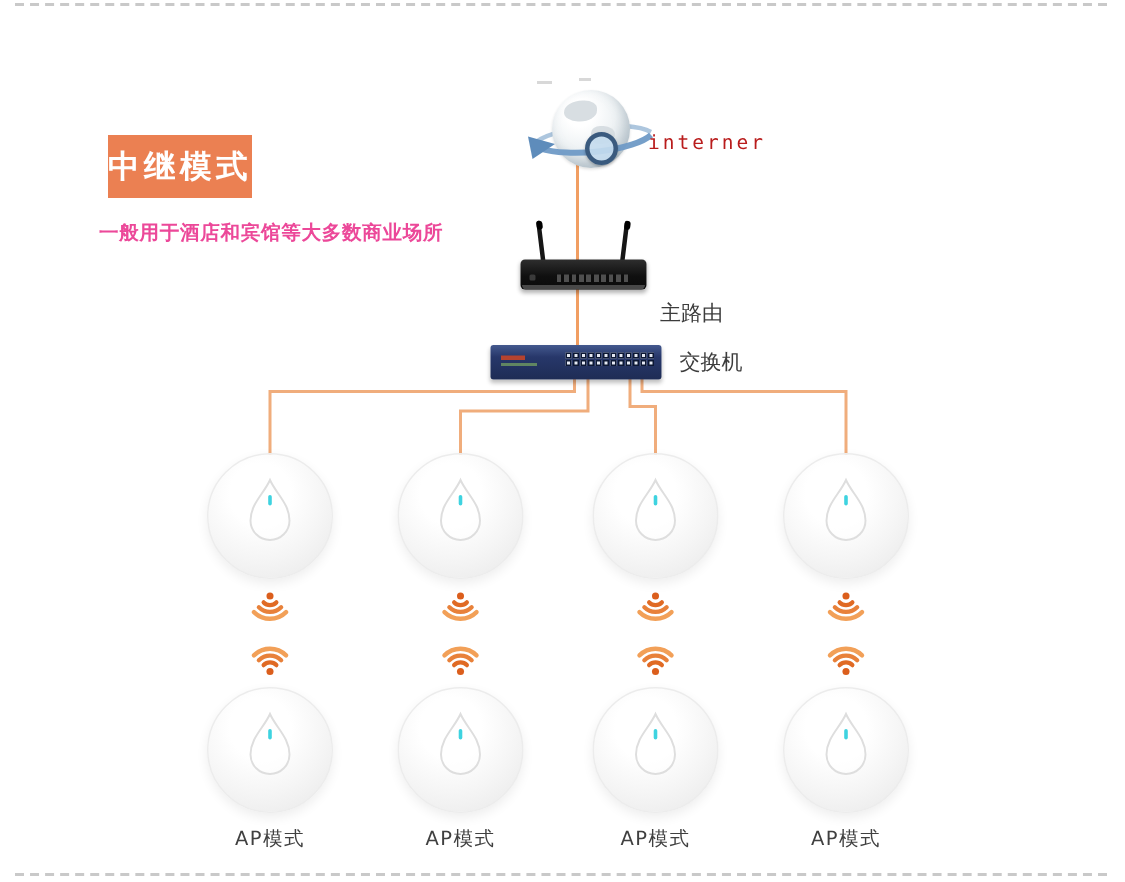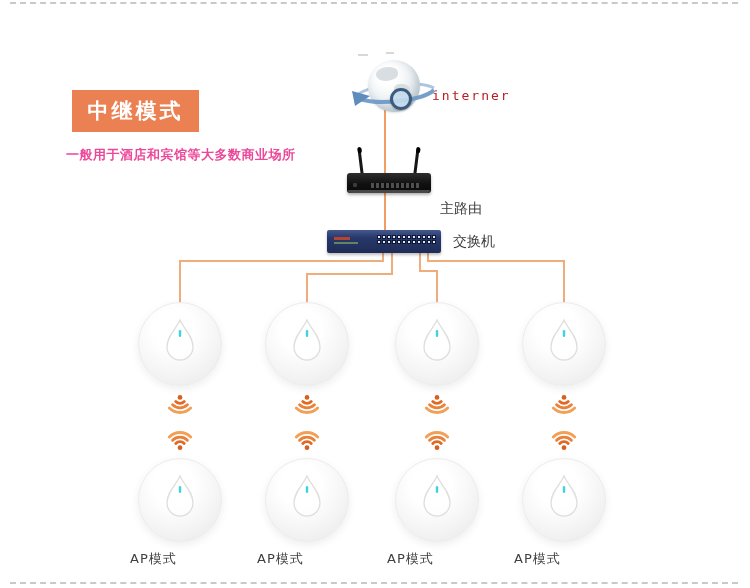--- a/index.html
+++ b/index.html
@@ -7,21 +7,21 @@
     position:relative;width:750px;height:588px;background:#ffffff;overflow:hidden;
     font-family:"DejaVu Sans","Liberation Sans",sans-serif;
   }
   .dashed-border{position:absolute;left:10px;right:12px;border-top:2px dashed #c9c9c9;}
   .dashed-top{top:2px;}
   .dashed-bottom{top:582px;}
 
   .wires{position:absolute;left:0;top:0;z-index:1;}
 
   .title-badge{
-    position:absolute;left:72px;top:90px;width:127px;height:42px;z-index:2;
+    position:absolute;left:72px;top:90px;width:96px;height:42px;z-index:2;
     background:#eb8052;color:#ffffff;font-size:21px;font-weight:bold;
     letter-spacing:3px;text-align:center;line-height:42px;
   }
   .subtitle{
     position:absolute;left:66px;top:146px;z-index:2;
     font-size:13px;font-weight:600;color:#ec4899;letter-spacing:0.5px;
   }
 
   .node-label{position:absolute;z-index:3;font-size:14px;color:#3c3c3c;}
   .label-internet{left:432px;top:88px;font-family:"DejaVu Sans Mono","Liberation Mono",monospace;
@@ -88,21 +88,21 @@
   .ap-device{
     position:absolute;left:8px;width:84px;height:84px;border-radius:50%;
     background:radial-gradient(circle at 42% 32%,#ffffff 28%,#f5f5f5 60%,#e7e7e7 100%);
     border:1px solid #ececec;box-shadow:0 3px 8px rgba(0,0,0,.07);
     display:flex;align-items:center;justify-content:center;box-sizing:border-box;
   }
   .ap-upper{top:0;}
   .ap-lower{top:156px;}
   .wifi-pair{position:absolute;left:0;top:92px;width:100px;height:60px;
     display:flex;flex-direction:column;align-items:center;gap:3px;}
-  .ap-label{position:absolute;left:0;top:248px;width:100px;
+  .ap-label{position:absolute;left:0;top:248px;width:100px;text-align:center;
     font-size:13px;color:#404040;letter-spacing:1px;}
 </style>
 </head>
 <body>
 
 <div class="canvas">
 
   <div class="dashed-border dashed-top"></div>
   <div class="dashed-border dashed-bottom"></div>
 

